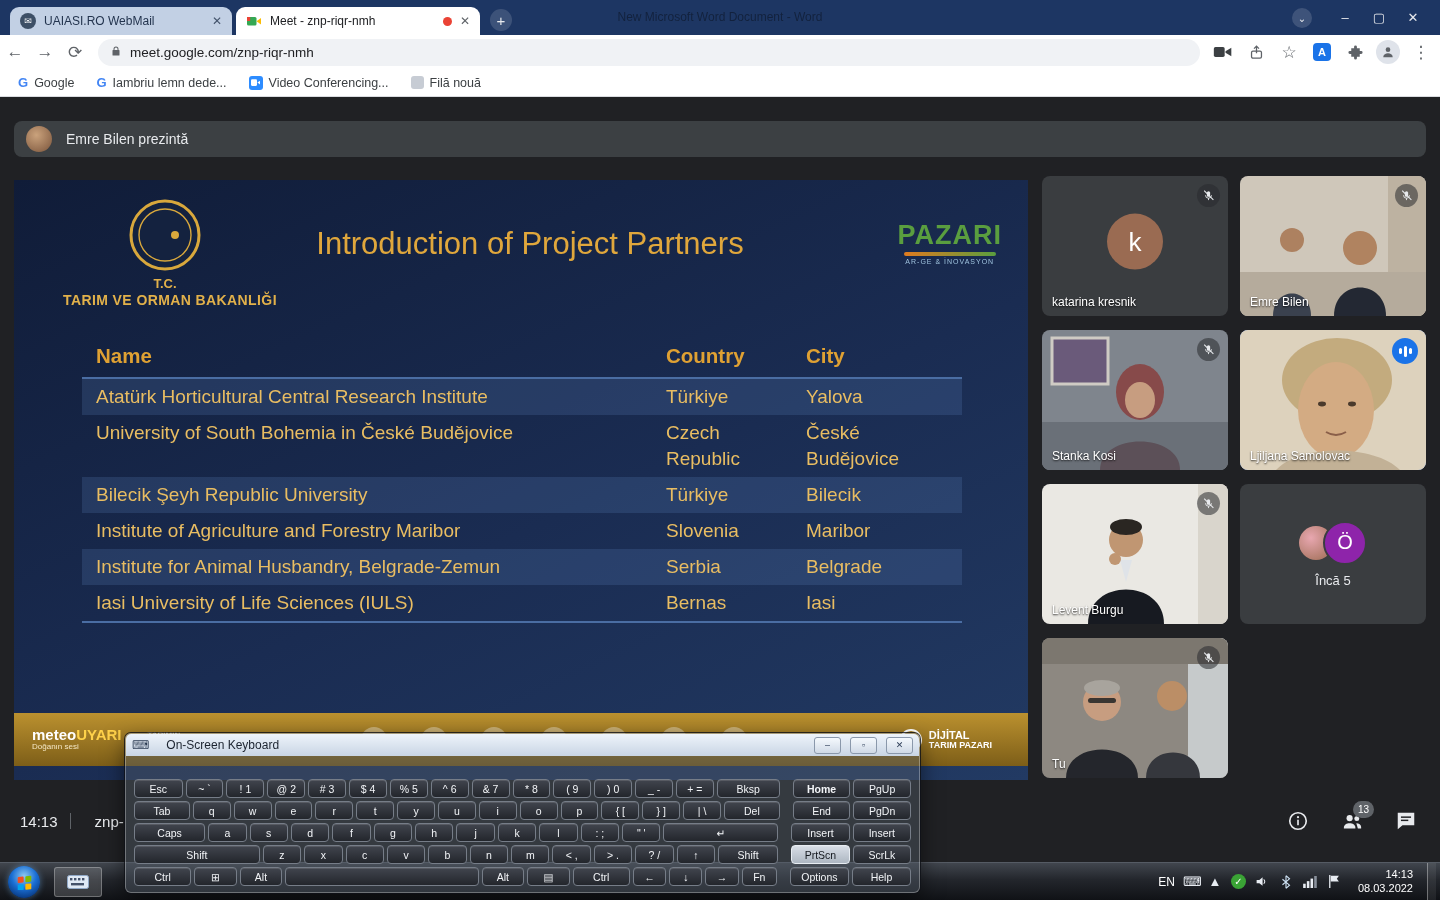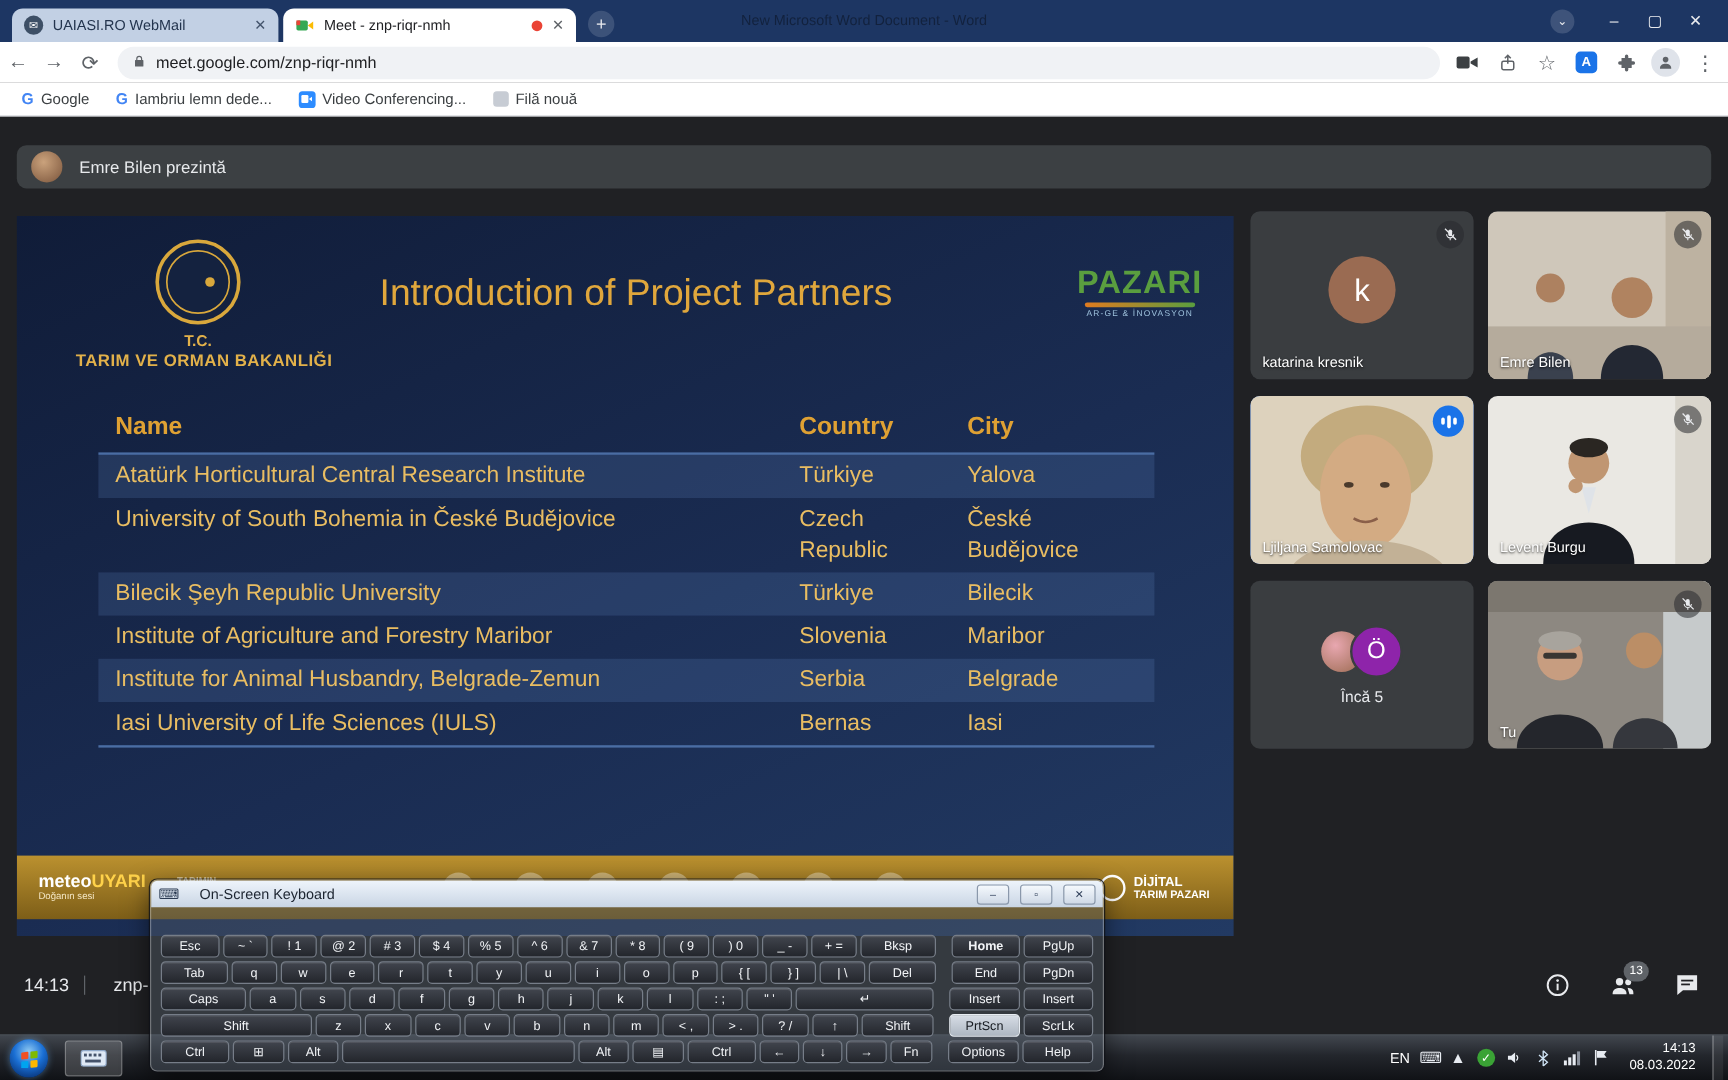--- a/index.html
+++ b/index.html
@@ -70,21 +70,21 @@
 
   .sfooter{position:absolute;left:0;right:0;top:533px;height:53px;
            background:linear-gradient(180deg,#bb912f,#7d5e18);display:flex;align-items:center;color:#fff;}
   .meteo{margin-left:18px;line-height:1.05;}
   .meteo .b1{font-size:15px;font-weight:bold;}
   .meteo .b1 b{color:#ffd24a;}
   .meteo .b2{font-size:8px;color:#f4e7c4;}
   .small1{margin-left:26px;font-size:8px;font-weight:bold;line-height:1.2;color:#fdf6e2;width:60px;}
   .logo-dots{flex:1;display:flex;gap:34px;justify-content:center;}
   .logo-dots span{width:26px;height:26px;border-radius:50%;background:rgba(255,255,255,.35);display:block;}
-  .dijital{margin-right:20px;display:flex;align-items:flex-start;gap:7px;}
+  .dijital{margin-right:36px;display:flex;align-items:flex-start;gap:7px;}
   .dij-ic{width:22px;height:22px;border-radius:50%;border:2px solid #fff;box-sizing:border-box;}
   .dij-t{line-height:1.1;font-weight:bold;}
   .dij-t .l1{font-size:11px;}
   .dij-t .l2{font-size:9px;}
 
   
   .tiles{position:absolute;left:1042px;top:176px;display:grid;grid-template-columns:186px 186px;
          grid-auto-rows:140px;gap:14px 12px;}
   .tile{position:relative;border-radius:8px;overflow:hidden;background:#3a3d40;}
   .tile.speaking{outline:2px solid #8ab4f8;outline-offset:-2px;}
@@ -359,20 +359,38 @@
       <span class="micoff">
         <svg viewBox="0 0 24 24" width="13" height="13">
             <path fill="#e8eaed" d="M12 14.5c1.7 0 3-1.3 3-3V7a3 3 0 0 0-6 0v4.5c0 1.7 1.3 3 3 3z"></path>
             <path fill="none" stroke="#e8eaed" stroke-width="1.7" d="M6.5 11.5a5.5 5.5 0 0 0 11 0M12 17v3.5"></path>
             <path stroke="#e8eaed" stroke-width="2" d="M4 3l17 17"></path>
           </svg>
       </span>
       <span class="pname">Emre Bilen</span>
     </div>
 
+    <div class="tile">
+      <svg class="feed" viewBox="0 0 186 140" preserveAspectRatio="none">
+        <rect width="186" height="140" fill="#7f858d"></rect>
+          <rect y="92" width="186" height="48" fill="#6a7078"></rect>
+        <rect x="10" y="8" width="56" height="46" fill="#6a5a7a" stroke="#cfcbc4" stroke-width="3"></rect>
+        <ellipse cx="98" cy="62" rx="24" ry="28" fill="#874a4a"></ellipse>
+          <ellipse cx="98" cy="70" rx="15" ry="18" fill="#c79d80"></ellipse>
+        <path d="M58 140C58 102 138 102 138 140Z" fill="#5c5058"></path>
+      </svg>
+      <span class="micoff">
+        <svg viewBox="0 0 24 24" width="13" height="13">
+            <path fill="#e8eaed" d="M12 14.5c1.7 0 3-1.3 3-3V7a3 3 0 0 0-6 0v4.5c0 1.7 1.3 3 3 3z"></path>
+            <path fill="none" stroke="#e8eaed" stroke-width="1.7" d="M6.5 11.5a5.5 5.5 0 0 0 11 0M12 17v3.5"></path>
+            <path stroke="#e8eaed" stroke-width="2" d="M4 3l17 17"></path>
+          </svg>
+      </span>
+      <span class="pname">Stanka Kosi</span>
+    </div>
 
     <div class="tile speaking">
       <svg class="feed" viewBox="0 0 186 140" preserveAspectRatio="none">
         <rect width="186" height="140" fill="#ddd2bd"></rect>
         <ellipse cx="97" cy="50" rx="55" ry="42" fill="#c3ab7e"></ellipse>
         <ellipse cx="96" cy="80" rx="38" ry="48" fill="#d3ab83"></ellipse>
         <ellipse cx="82" cy="74" rx="4" ry="2.4" fill="#4a3a2c"></ellipse>
           <ellipse cx="112" cy="74" rx="4" ry="2.4" fill="#4a3a2c"></ellipse>
         <path d="M86 102q10 6 20 0" stroke="#8a5f49" stroke-width="2" fill="none"></path>
         <path d="M36 140C60 114 134 114 160 140Z" fill="#c2b196"></path>

